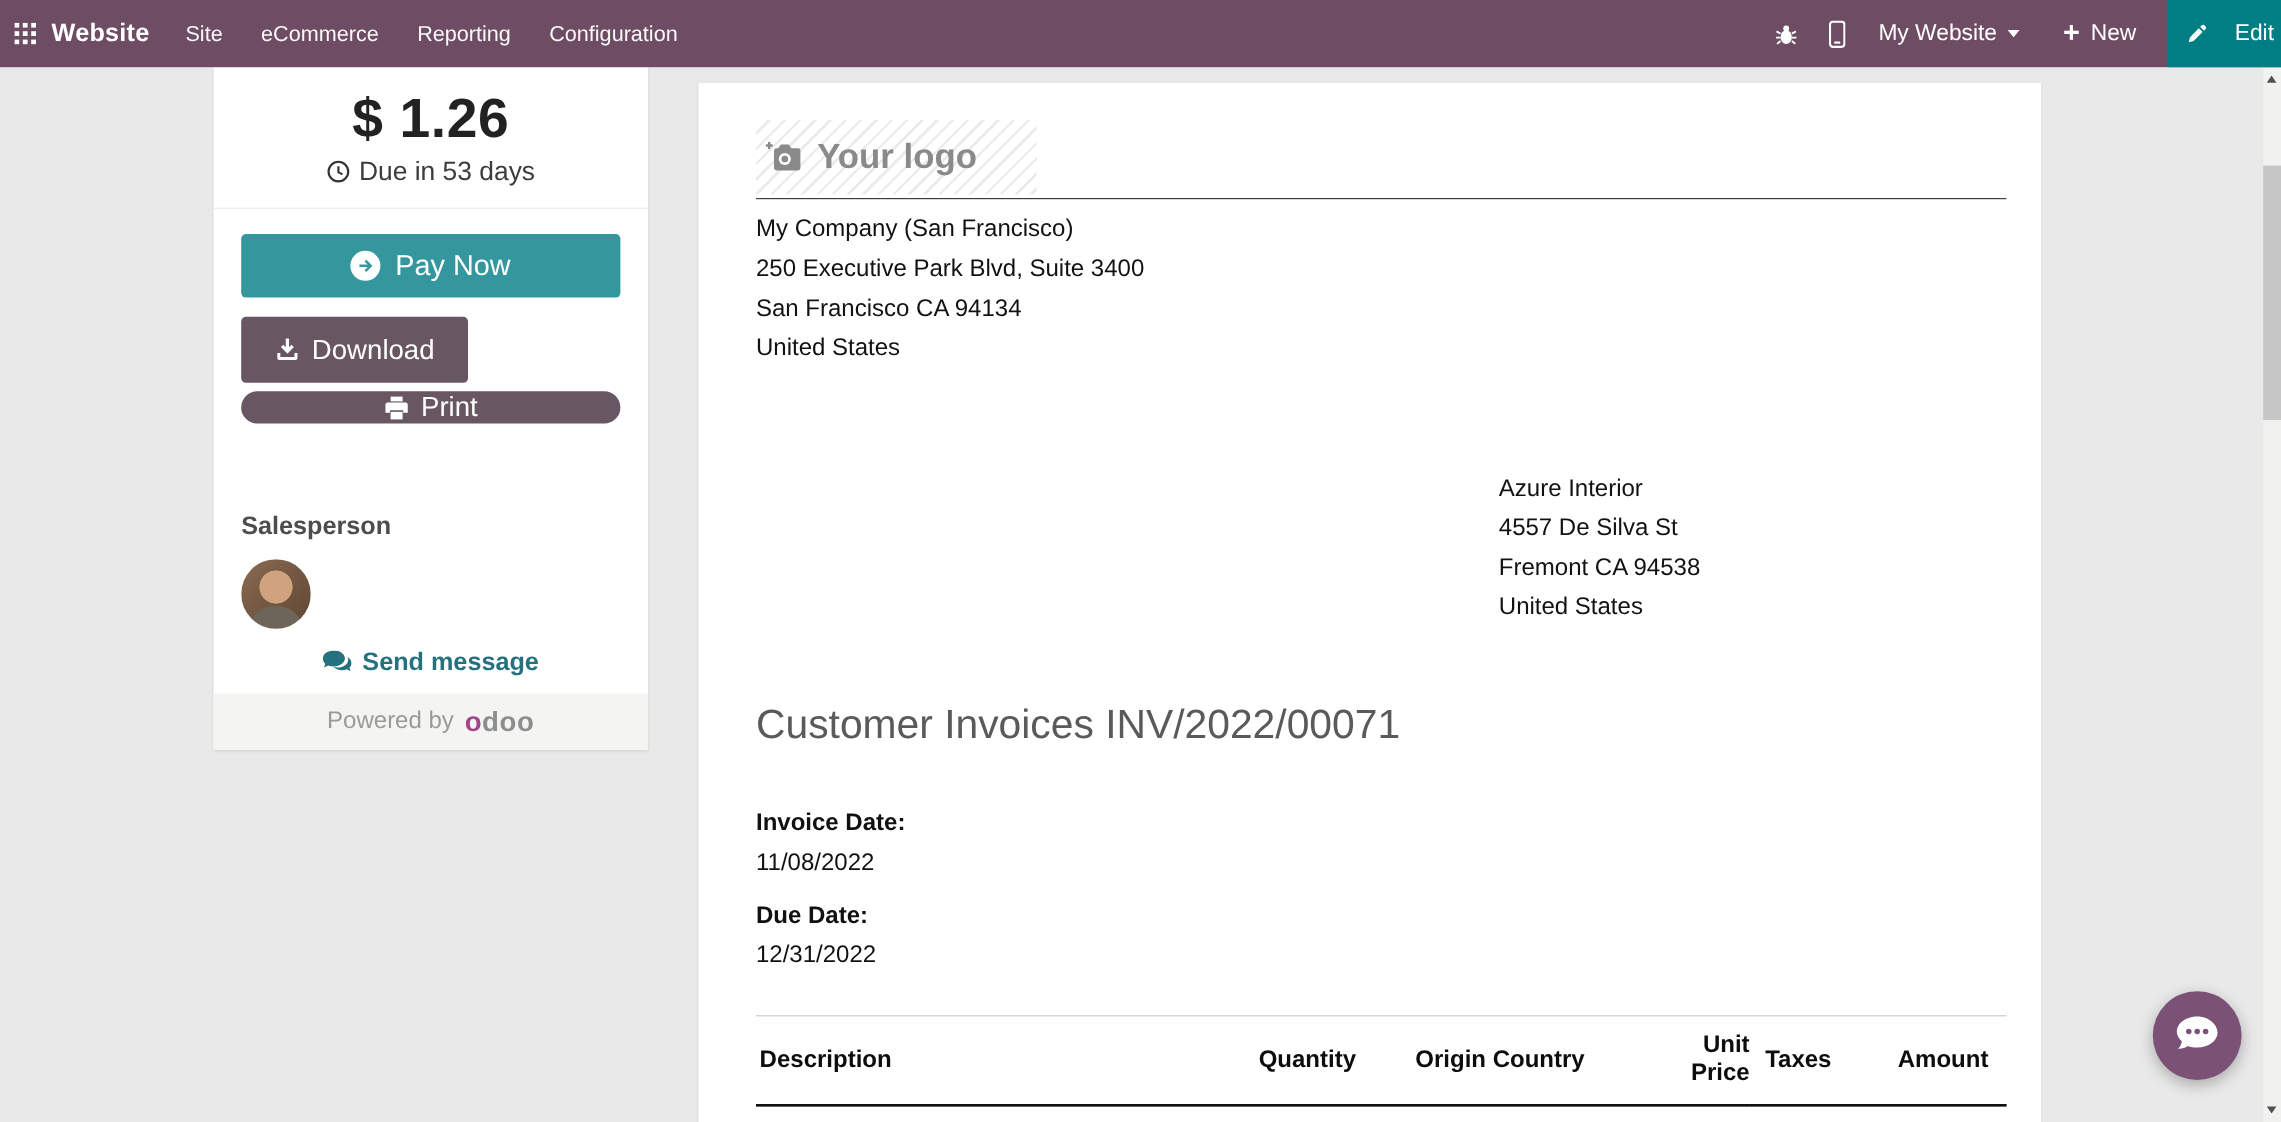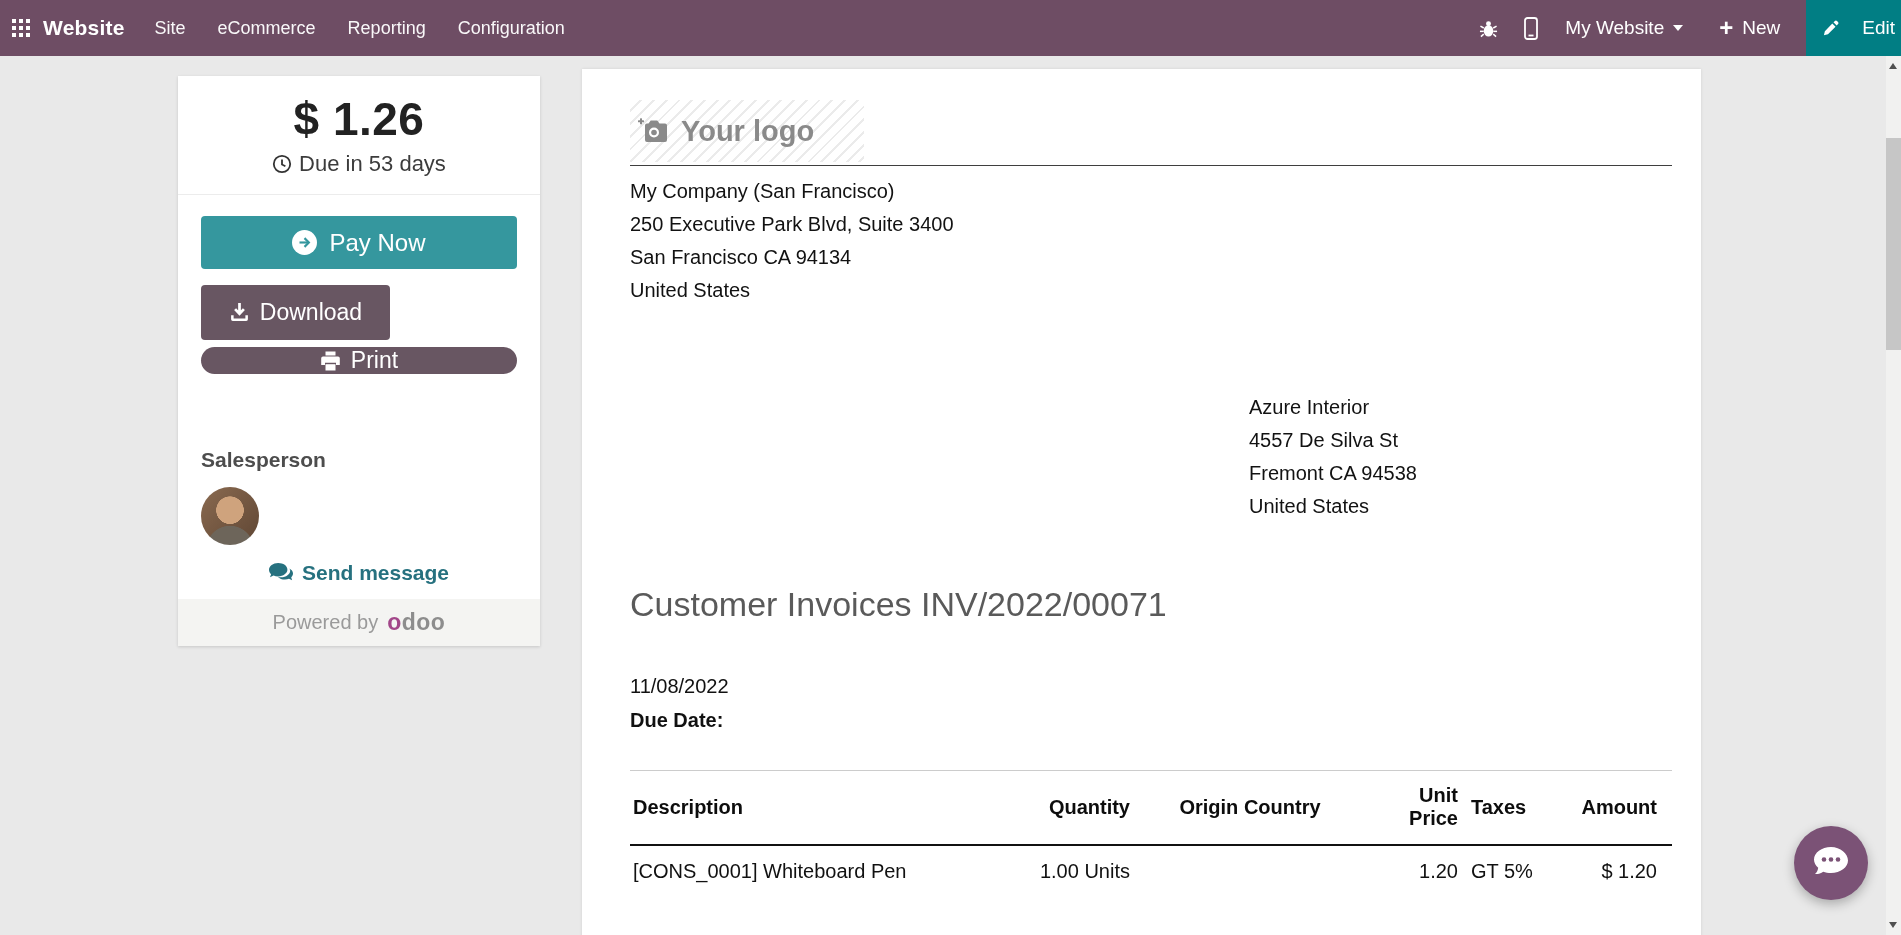--- a/index.html
+++ b/index.html
@@ -23,21 +23,21 @@
   .tb-icon{display:flex;align-items:center;padding:0 13px;cursor:pointer;}
   .mywebsite{display:flex;align-items:center;gap:9px;font-size:19px;padding:0 14px;cursor:pointer;}
   .caret{width:0;height:0;border-left:5px solid transparent;border-right:5px solid transparent;
     border-top:6px solid #fff;display:inline-block;}
   .new-btn{display:flex;align-items:center;gap:9px;font-size:19px;padding:0 14px;margin-left:8px;cursor:pointer;}
   .plus-glyph{font-size:24px;font-weight:700;line-height:1;}
   .edit-btn{height:100%;background:var(--edit-btn-bg);display:flex;align-items:center;gap:23px;
     font-size:19px;padding:0 6px 0 16px;margin-left:12px;min-width:73px;cursor:pointer;}
 
   
-  .side-card{position:absolute;left:178px;top:76px;width:362px;background:#fff;
+  .side-card{position:absolute;left:178px;top:55px;width:362px;background:#fff;
     box-shadow:0 1px 3px rgba(0,0,0,.15);}
   .amount-sec{text-align:center;padding:16px 0 17px;border-bottom:1px solid #ececec;}
   .amount{font-size:46px;font-weight:700;color:#222;letter-spacing:.5px;}
   .due-row{display:flex;justify-content:center;align-items:center;gap:7px;margin-top:5px;
     font-size:22px;color:#3c3c3c;}
   .btns{padding:21px 23px 14px;}
   .btn{border:none;border-radius:4px;color:#fff;display:flex;align-items:center;
     justify-content:center;cursor:pointer;font-family:inherit;}
   .pay-btn{width:100%;height:53px;background:var(--pay-now-bg);font-size:24px;gap:12px;}
   .pay-circle{width:25px;height:25px;border-radius:50%;background:#fff;display:flex;
@@ -67,21 +67,21 @@
     box-shadow:0 0 3px rgba(0,0,0,.10);padding:31px 29px 0 48px;}
   .logo-box{width:234px;height:62px;display:flex;align-items:center;gap:13px;padding-left:8px;
     background:repeating-linear-gradient(135deg,#ffffff 0 7px,#EBEBEB 7px 9px);
     color:#8a8a8a;font-size:29px;font-weight:700;}
   .doc-hr{border:none;border-top:1px solid #3f3f3f;margin-top:3px;}
   .addr{font-size:20px;line-height:33px;color:#121212;margin-top:9px;}
   .cust-addr{margin-left:619px;margin-top:84px;font-size:20px;line-height:33px;color:#121212;}
   .doc-title{margin-top:62px;font-size:34px;font-weight:400;color:var(--title-gray);}
   .inv-info{margin-top:46px;font-size:20px;color:#111;line-height:33px;}
   .inv-label{font-weight:700;}
-  .inv-label.second{margin-top:1px;}
+  .inv-label.second{margin-top:11px;}
   table.lines{width:100%;border-collapse:collapse;margin-top:33px;border-top:1px solid #cccccc;}
   table.lines th{font-size:20px;font-weight:700;color:#0d0d0d;padding:13px 0 14px;
     border-bottom:2px solid #111;}
   table.lines td{font-size:20px;color:#111;padding-top:14px;}
   .c-desc{text-align:left;padding-left:3px !important;}
   .c-qty{text-align:right;}
   .c-orig{text-align:center;}
   .c-price{text-align:right;}
   .c-tax{text-align:left;padding-left:13px !important;}
   .c-amt{text-align:right;padding-right:15px !important;}
@@ -250,22 +250,24 @@
     <div>United States</div>
   </div>
   <div class="cust-addr">
     <div>Azure Interior</div>
     <div>4557 De Silva St</div>
     <div>Fremont CA 94538</div>
     <div>United States</div>
   </div>
   <div class="doc-title">Customer Invoices INV/2022/00071</div>
   <div class="inv-info">
+    <div class="inv-label">Invoice Date:</div>
     <div>11/08/2022</div>
     <div class="inv-label second">Due Date:</div>
+    <div>12/31/2022</div>
   </div>
   <table class="lines">
     <colgroup>
       <col style="width:360px">
         <col style="width:140px">
         <col style="width:240px">
       <col style="width:88px">
         <col style="width:82px">
         <col style="width:132px">
     </colgroup>

